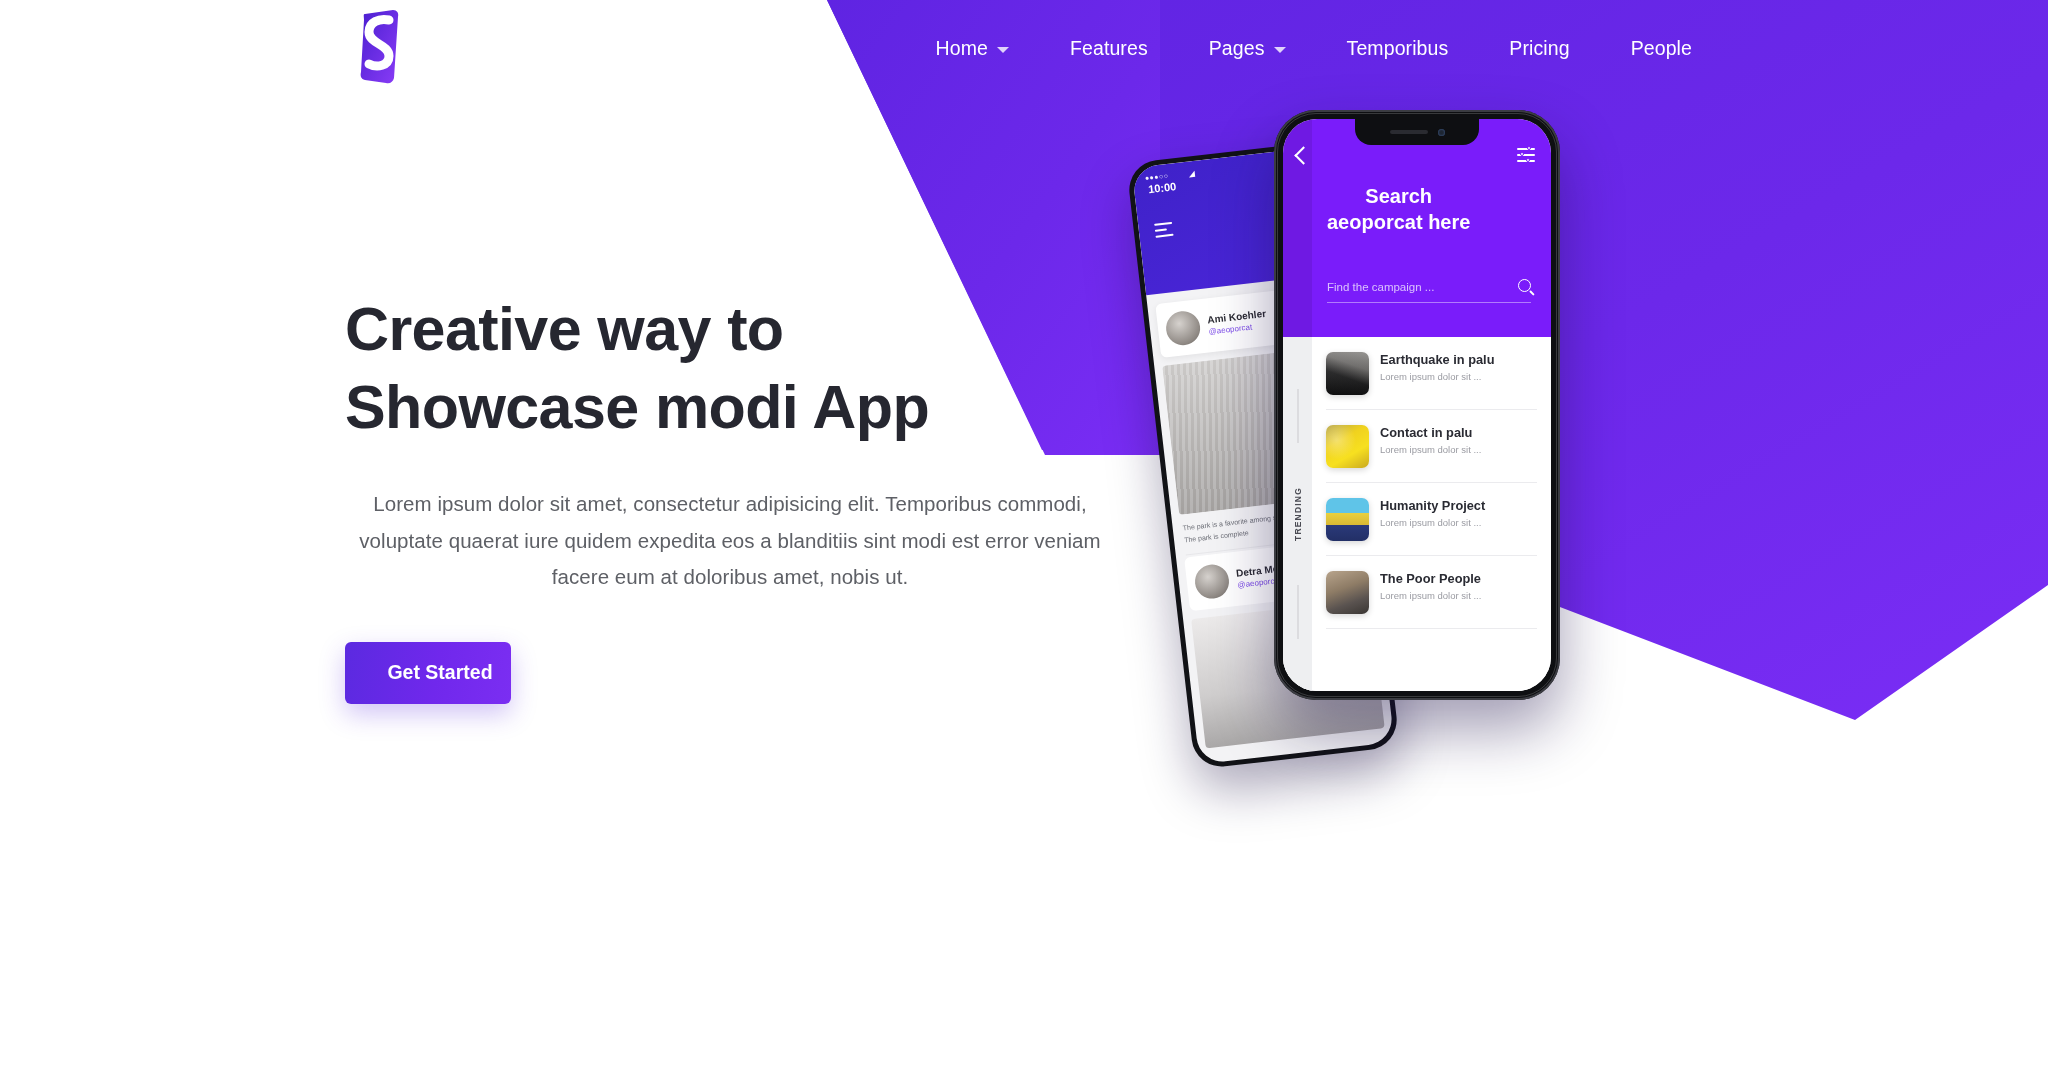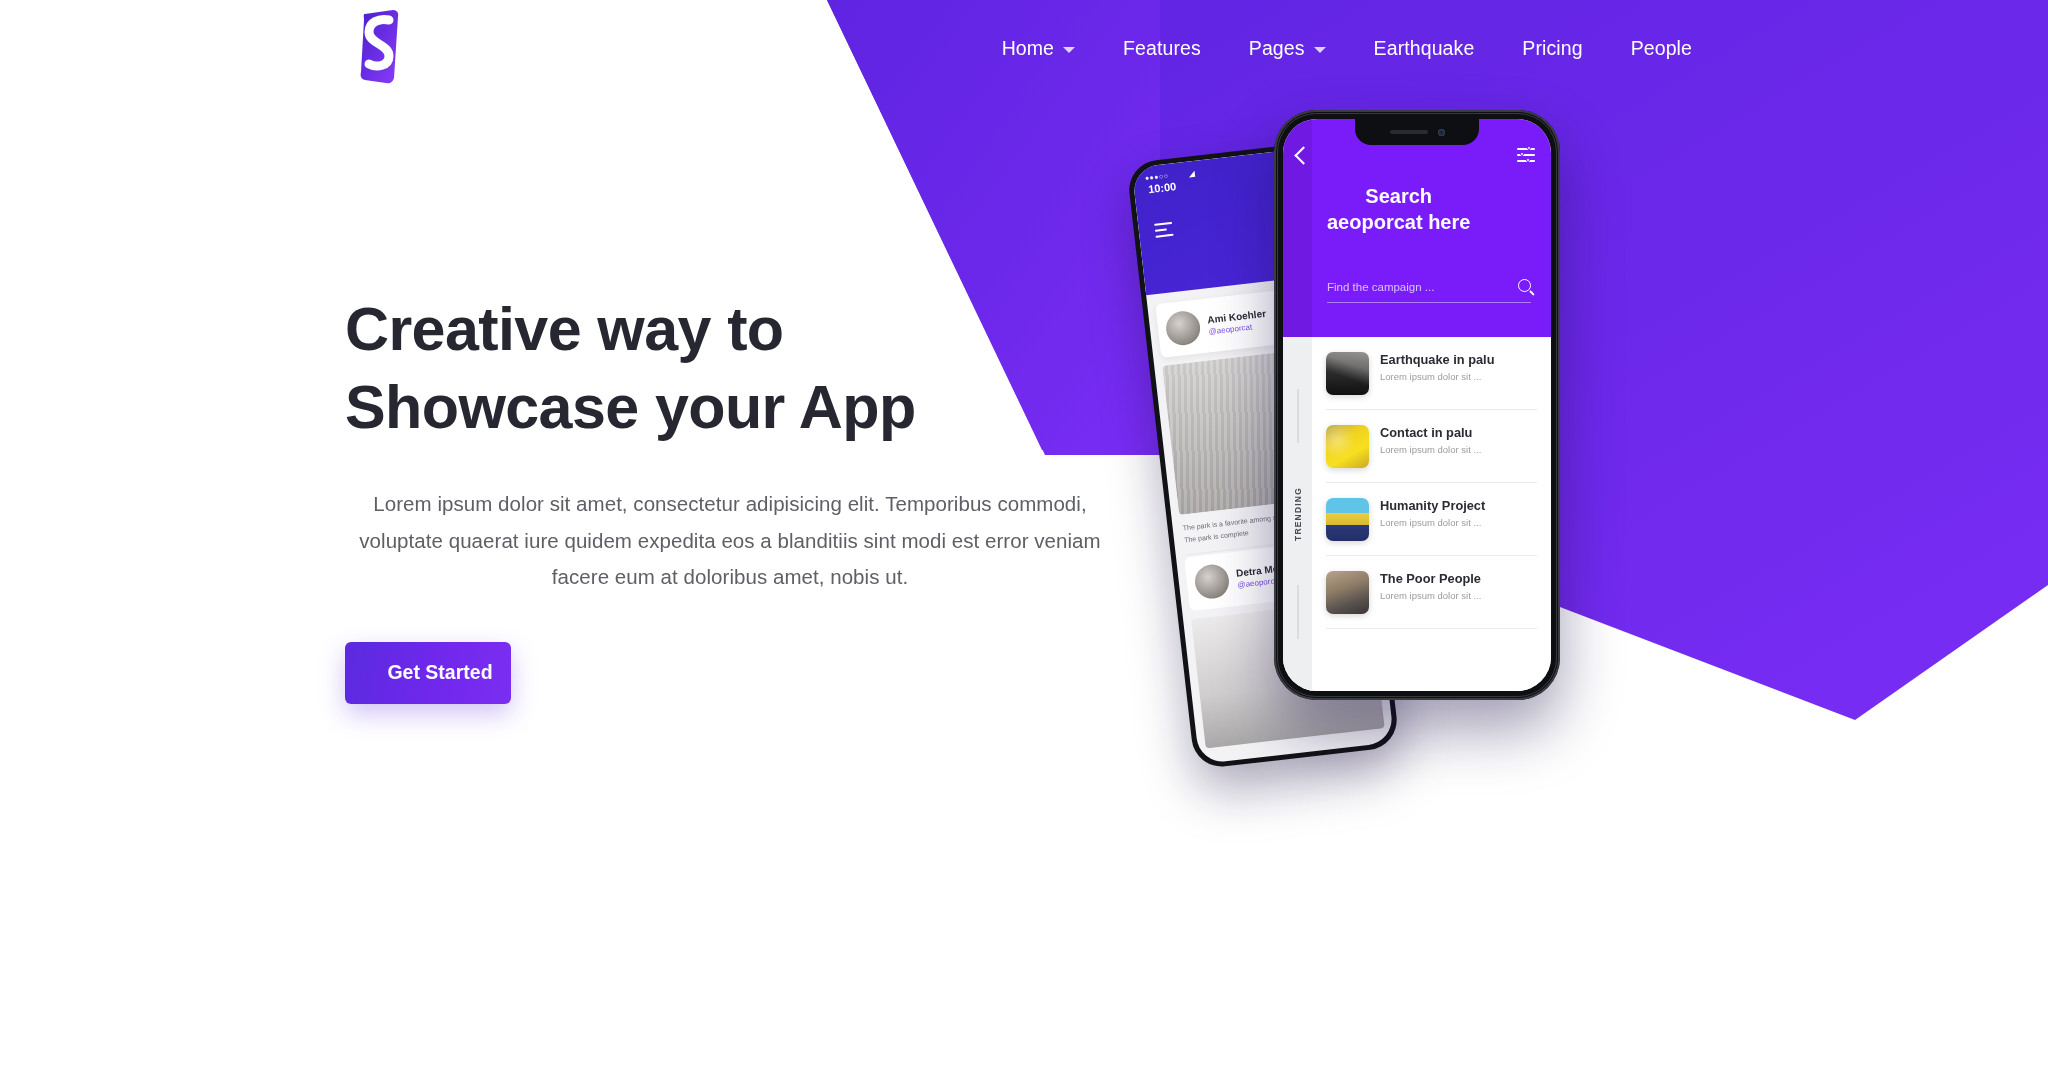--- a/index.html
+++ b/index.html
@@ -38,21 +38,21 @@
     left: 343px; top: 8px;
     width: 72px; height: 76px;
     display: block;
   }
   .nav {
     position: absolute;
     right: 332px; top: 0;
     height: 96px;
     display: flex;
     align-items: center;
-    gap: 0px;
+    gap: 13px;
   }
   .nav-item {
     display: flex;
     align-items: center;
     gap: 9px;
     color: #ffffff;
     font-size: 19.5px;
     letter-spacing: .1px;
     padding: 0 24px;
     cursor: pointer;
@@ -394,35 +394,35 @@
         <span class="caret"></span>
       </div>
       <div class="nav-item">
         <span>Features</span>
       </div>
       <div class="nav-item">
         <span>Pages</span>
         <span class="caret"></span>
       </div>
       <div class="nav-item">
-        <span>Earthquake</span>
+        <span>Temporibus</span>
       </div>
       <div class="nav-item">
         <span>Pricing</span>
       </div>
       <div class="nav-item">
         <span>People</span>
       </div>
     </nav>
   </header>
 
   <section class="hero">
     <h1>
       <span>Creative way to</span><br>
-      <span>Showcase your App</span>
+      <span>Showcase modi App</span>
     </h1>
     <p>Lorem ipsum dolor sit amet, consectetur adipisicing elit. Temporibus commodi, voluptate quaerat iure quidem expedita eos a blanditiis sint modi est error veniam facere eum at doloribus amet, nobis ut.</p>
     <button class="cta">Get Started</button>
   </section>
 
   <div class="phones">
 
     <div class="phone-back">
       <div class="phone-back-screen">
         <div class="pb-top">

